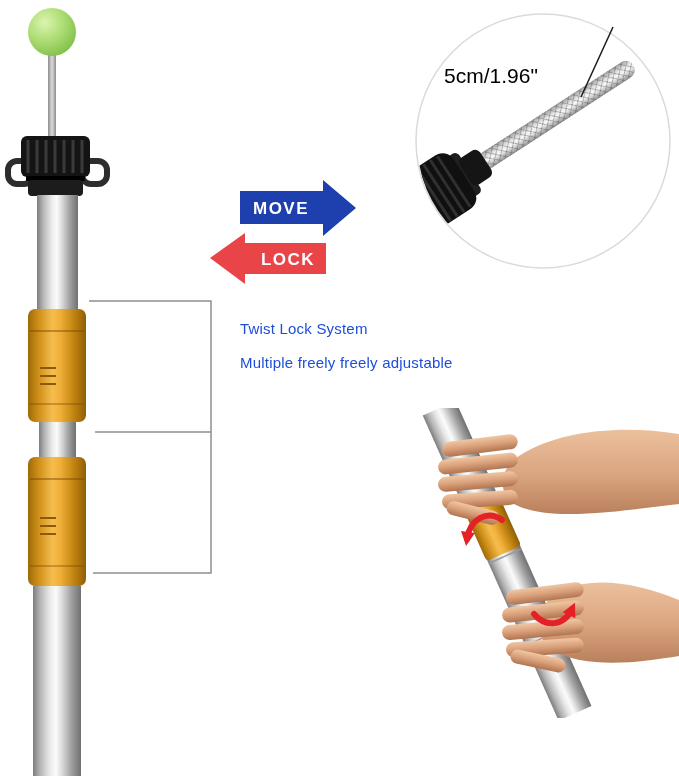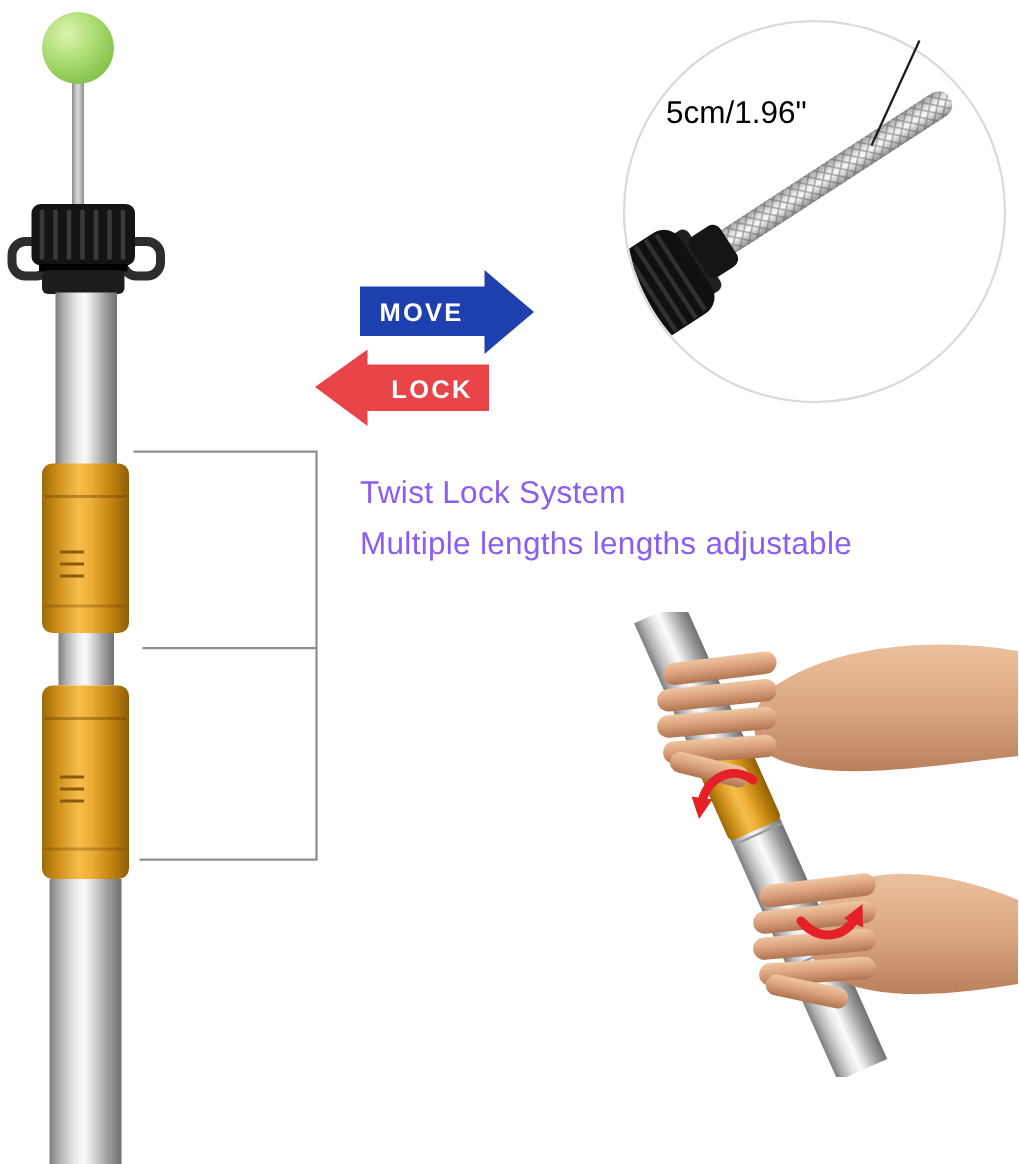--- a/index.html
+++ b/index.html
@@ -4,21 +4,21 @@
 <style>
   * { margin:0; padding:0; box-sizing:border-box; }
   html,body { background:#fff; font-family:"Liberation Sans", sans-serif; }
   .canvas { position:relative; width:679px; height:776px; background:#ffffff; overflow:hidden; }
   .abs { position:absolute; }
   .callout { border-radius:50%; }
   .measure {
     position:absolute; left:30px; top:52px;
     font-size:21px; color:#000; white-space:nowrap;
   }
-  .feature { font-size:21px; line-height:34px; color:#8b5cf6; letter-spacing:0.2px; white-space:nowrap; }
+  .feature { font-size:15px; line-height:34px; color:#1d4ed8; letter-spacing:0.2px; white-space:nowrap; }
   .arrow-text {
     fill:#ffffff; font-weight:bold; font-size:17px; letter-spacing:1.5px;
     font-family:"Liberation Sans", sans-serif;
   }
 </style>
 </head>
 <body>
 
 <div class="canvas">
 
@@ -161,21 +161,21 @@
       <text class="arrow-text" x="81" y="39" text-anchor="middle">MOVE</text>
     </g>
     <g>
       <polygon points="10,83 45,58 45,68 126,68 126,99 45,99 45,109" fill="#e94549"></polygon>
       <text class="arrow-text" x="88" y="90" text-anchor="middle">LOCK</text>
     </g>
   </svg>
 
   <div class="abs feature" style="left:240px;top:312px">
     <div>Twist Lock System</div>
-    <div>Multiple lengths lengths adjustable</div>
+    <div>Multiple freely freely adjustable</div>
   </div>
 
   <svg class="abs" style="left:350px;top:408px" width="329" height="310" viewBox="0 0 329 310">
     <g transform="translate(90 2) rotate(-24)">
       <rect x="-18" y="-2" width="36" height="334" fill="url(#gChrome)"></rect>
       <rect x="-19" y="103" width="38" height="54" rx="4" fill="url(#gGold)"></rect>
       <line x1="-18" y1="160" x2="18" y2="160" stroke="#9a9a9a" stroke-width="1.5"></line>
       <line x1="-18" y1="250" x2="18" y2="250" stroke="#9a9a9a" stroke-width="1.5"></line>
     </g>
     <g>

